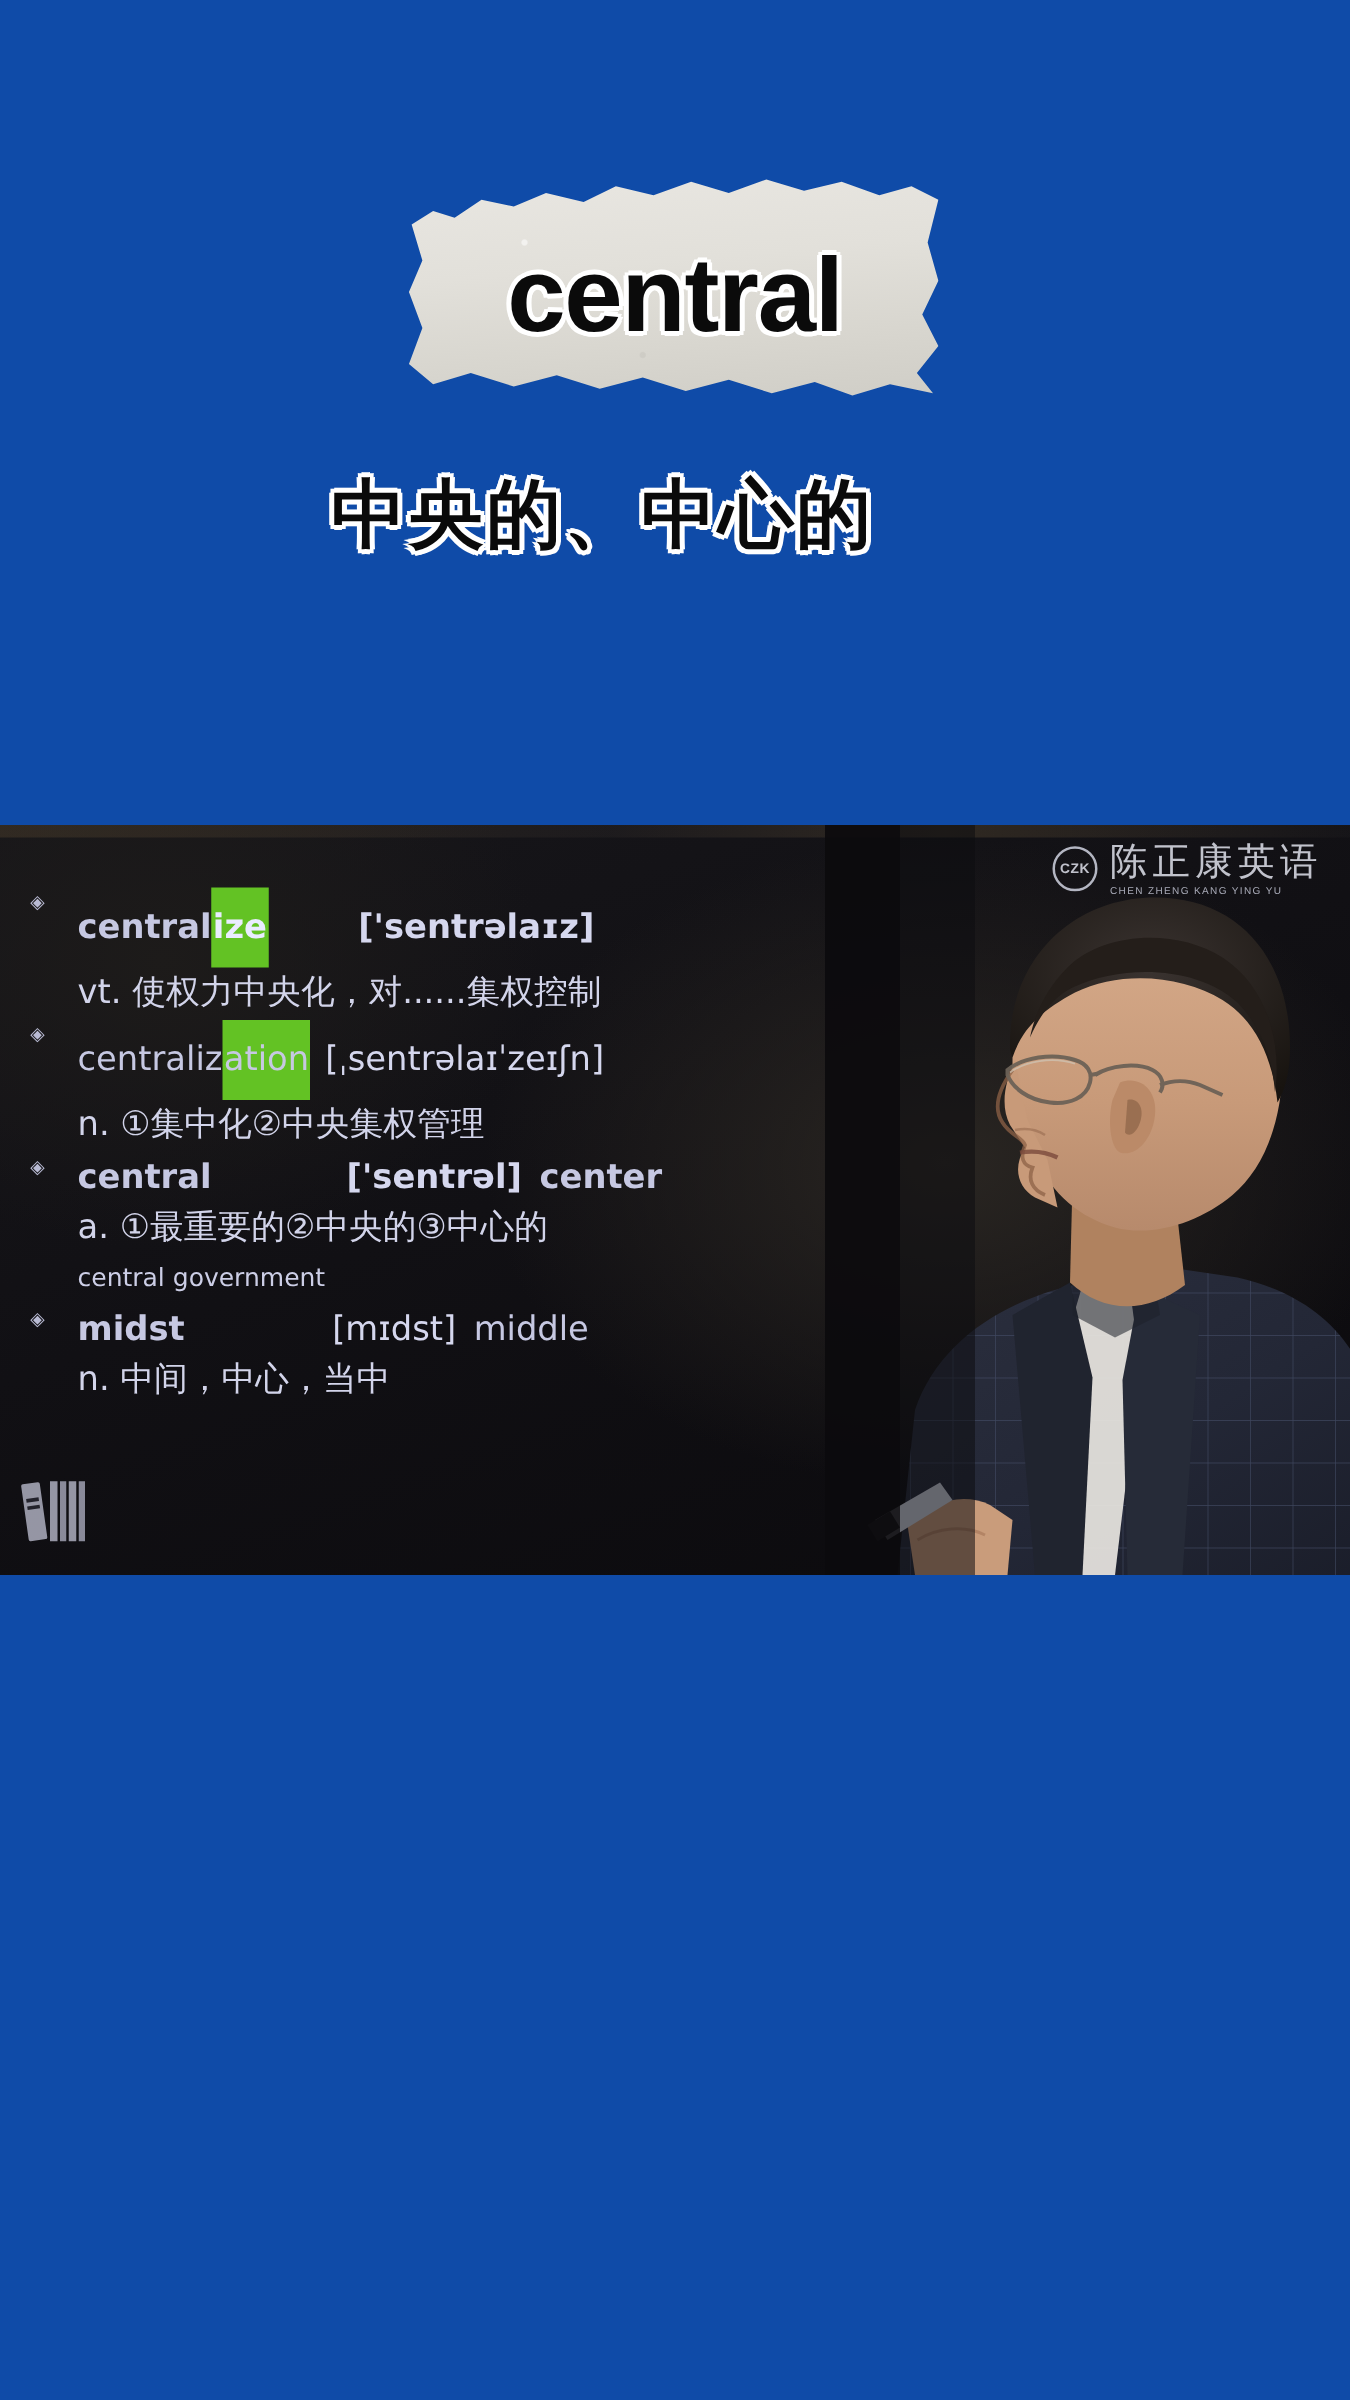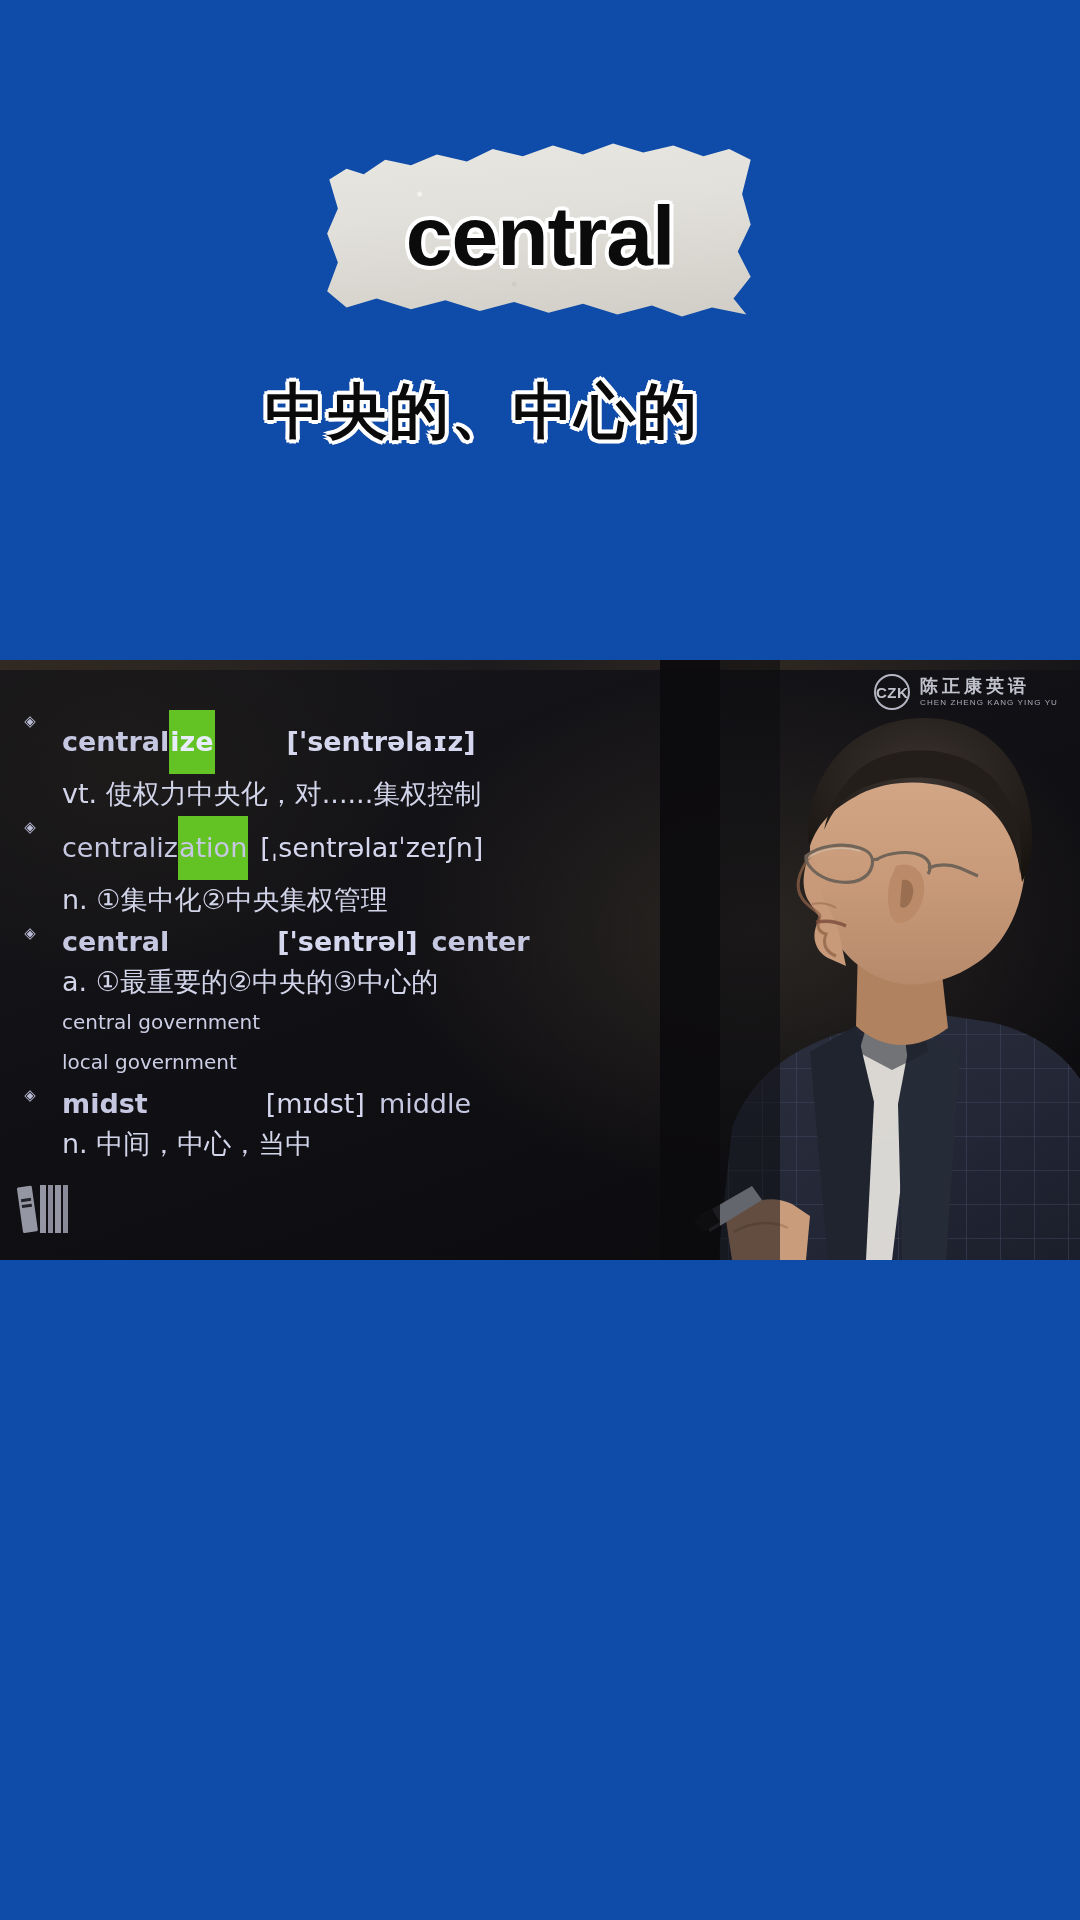--- a/index.html
+++ b/index.html
@@ -140,25 +140,25 @@
 
   
   .watermark {
     position:absolute; right:22px; top:14px;
     display:flex; align-items:center; gap:10px; opacity:.82;
   }
   .wm-badge {
     width:36px; height:36px; border-radius:50%;
     border:2px solid #d7dae8;
     display:flex; align-items:center; justify-content:center;
-    font-size:15px; font-weight:bold; color:#e6e8f3;
+    font-size:11px; font-weight:bold; color:#e6e8f3;
     letter-spacing:.5px;
   }
   .wm-text { line-height:1.05; }
-  .wm-cn { font-size:18px; color:#e8eaf5; letter-spacing:4px; font-weight:700; }
+  .wm-cn { font-size:30px; color:#e8eaf5; letter-spacing:4px; font-weight:400; }
   .wm-en { font-size:8px; color:#c7cad9; letter-spacing:1.1px; margin-top:3px; }
 
   
   .speaker { position:absolute; right:0; top:0; width:420px; height:600px; }
 </style>
 </head>
 <body>
 
 <div id="app">
 
@@ -198,21 +198,20 @@
 
       <div class="srow">
         <span class="bullet">◈</span>
         <div class="term-line">
           <span class="term">central</span>
           <span class="ipa" style="margin-left:108px">['sentrəl]</span>
           <span class="syn">center</span>
         </div>
         <div class="def-line">a. ①最重要的②中央的③中心的</div>
         <div class="ex-line">central government</div>
-        <div class="ex-line">local government</div>
       </div>
 
       <div class="srow">
         <span class="bullet">◈</span>
         <div class="term-line">
           <span class="term">midst</span>
           <span class="ipa thin" style="margin-left:118px">[mɪdst]</span>
           <span class="syn thin">middle</span>
         </div>
         <div class="def-line">n. 中间，中心，当中</div>

